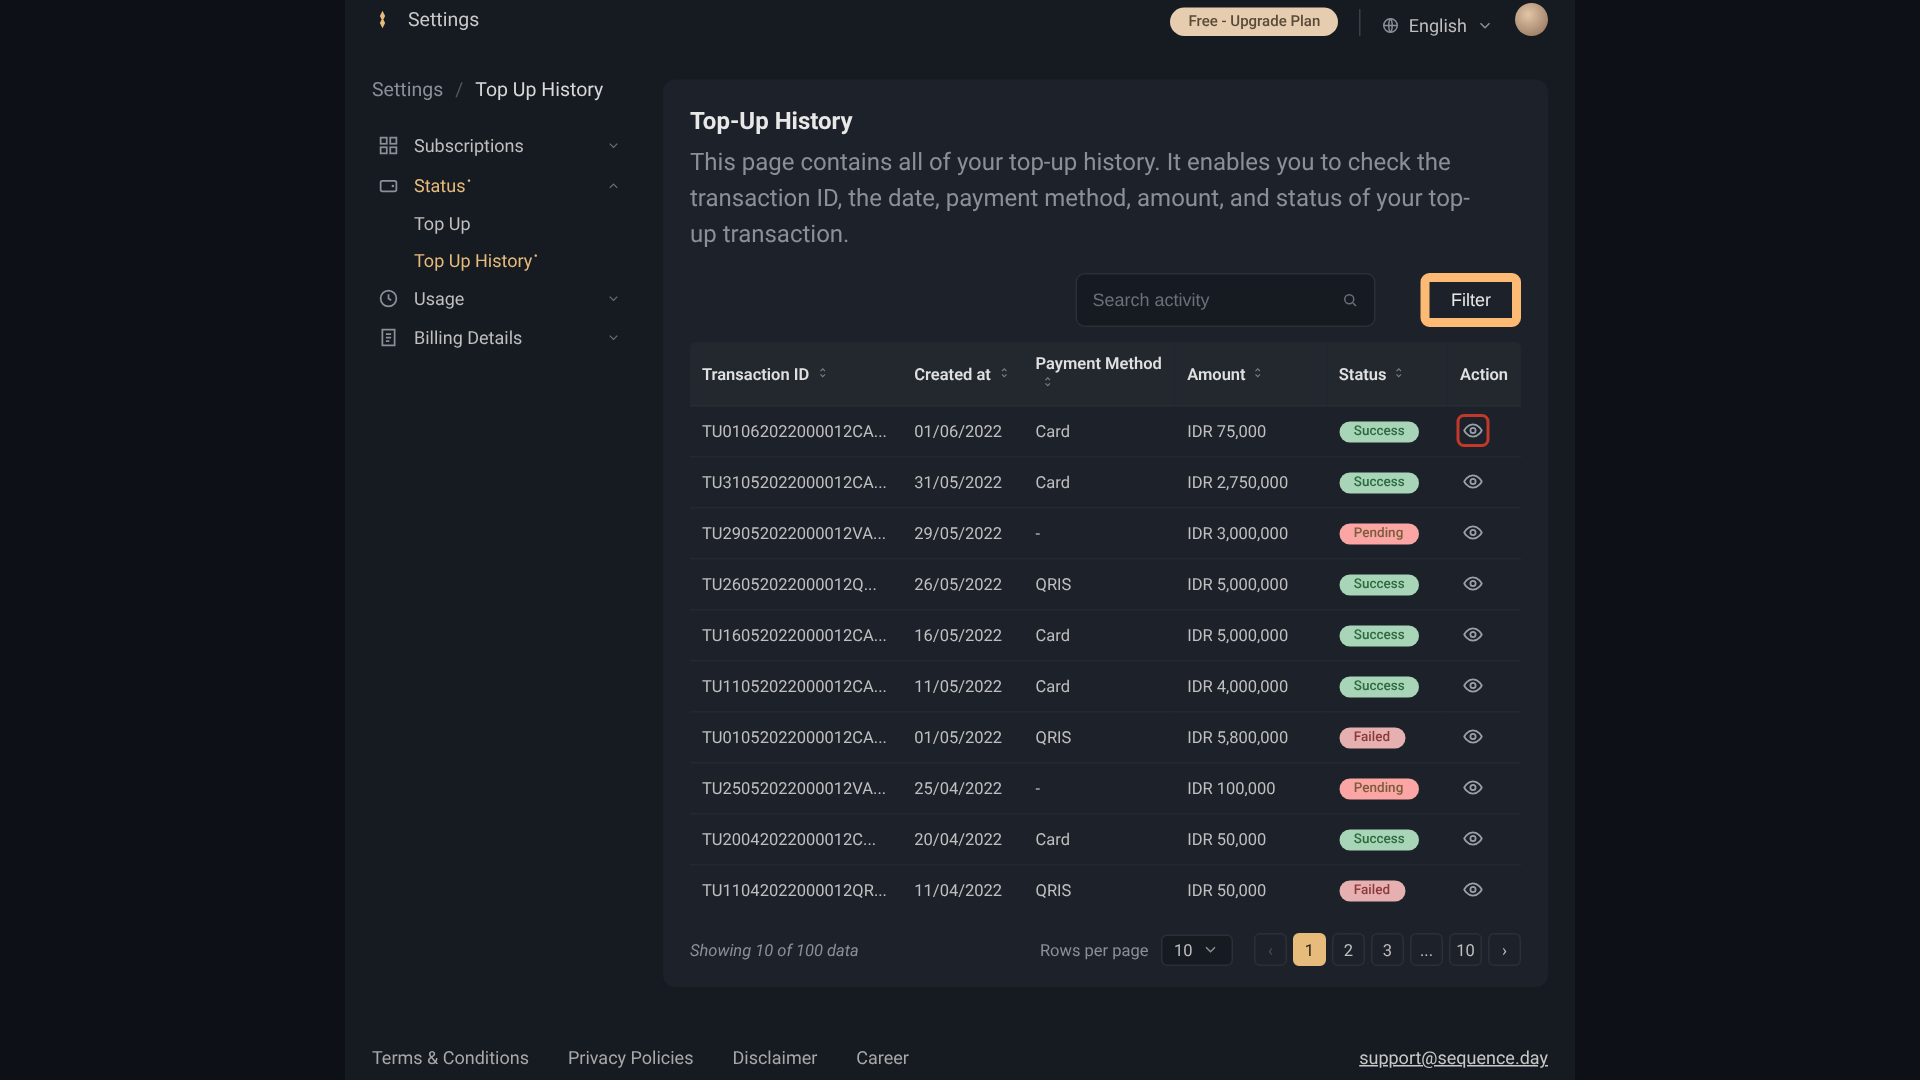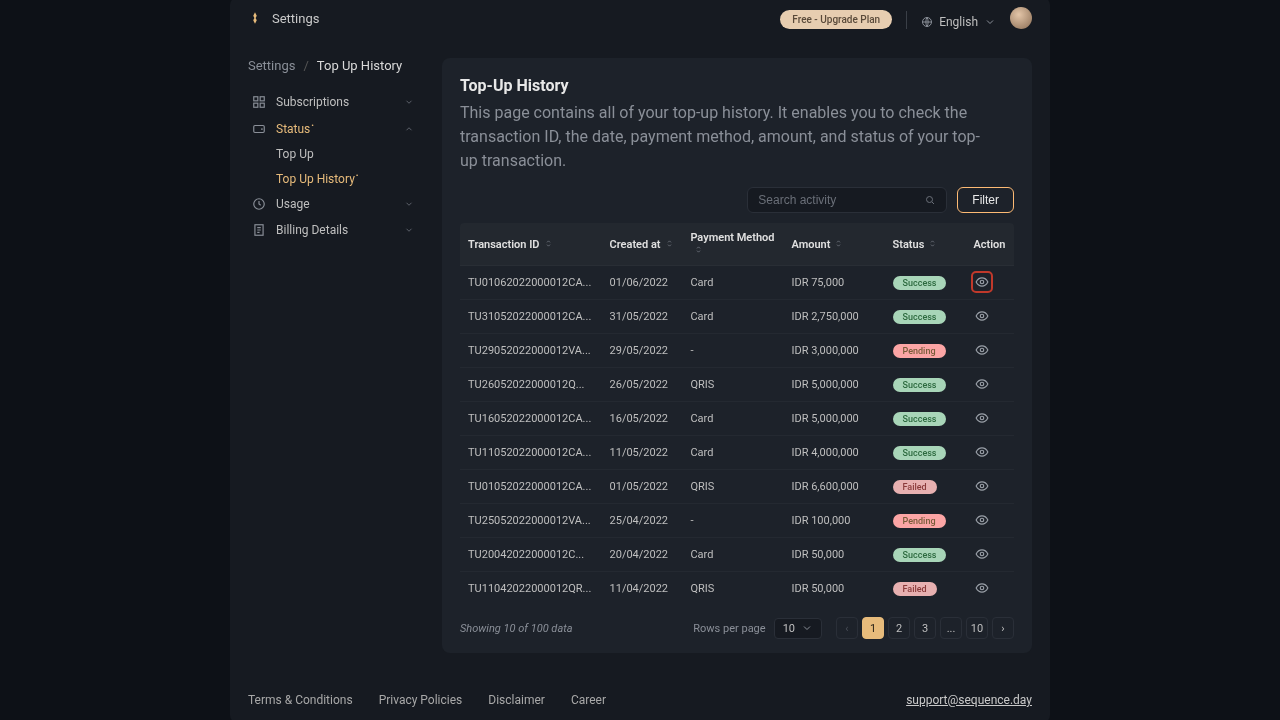--- a/index.html
+++ b/index.html
@@ -66,22 +66,22 @@
   display: flex; align-items: center; background: #161a21; border: 1px solid #2a2f38;
   border-radius: 6px; padding: 5px 10px; width: 200px;
 }
 .search input {
   flex: 1; background: transparent; border: none; outline: none;
   color: #c9c9c9; font-size: 12px;
 }
 .search input::placeholder { color: #6a6f78; }
 .search .search-icon { width: 12px; height: 12px; color: #6a6f78; }
 .filter-btn {
-  background: transparent; border: 1px solid #fdba74; color: #e8e8e8;
-  border-radius: 6px; padding: 5px 14px; font-size: 12px; cursor: pointer;
+  background: transparent; border: 6px solid #fdba74; color: #e8e8e8;
+  border-radius: 6px; padding: 5px 14px; font-size: 12px; cursor: pointer; margin-left: 20px;
 }
 
 table { width: 100%; border-collapse: collapse; font-size: 11px; }
 thead th {
   text-align: left; font-weight: 600; color: #e0e0e0;
   background: #23282f; padding: 8px 8px;
 }
 thead th:first-child { border-top-left-radius: 4px; }
 thead th:last-child { border-top-right-radius: 4px; }
 .sort-icon { width: 9px; height: 9px; color: #7a7f88; margin-left: 4px; }
@@ -340,21 +340,21 @@
                     <svg class="eye-icon" viewBox="0 0 24 24">
                       <path d="M2 12s3.5-7 10-7 10 7 10 7-3.5 7-10 7S2 12 2 12z" fill="none" stroke="currentColor" stroke-width="2"></path>
                       <circle cx="12" cy="12" r="3" fill="none" stroke="currentColor" stroke-width="2"></circle>
                     </svg>
                   </span></td>
               </tr>
               <tr>
                 <td class="col-id">TU01052022000012CA...</td>
                 <td class="col-date">01/05/2022</td>
                 <td class="col-method">QRIS</td>
-                <td class="col-amount">IDR 6,600,000</td>
+                <td class="col-amount">IDR 5,800,000</td>
                 <td class="col-status"><span class="status-pill status-failed">Failed</span></td>
                 <td class="col-action"><span class="eye-wrap">
                     <svg class="eye-icon" viewBox="0 0 24 24">
                       <path d="M2 12s3.5-7 10-7 10 7 10 7-3.5 7-10 7S2 12 2 12z" fill="none" stroke="currentColor" stroke-width="2"></path>
                       <circle cx="12" cy="12" r="3" fill="none" stroke="currentColor" stroke-width="2"></circle>
                     </svg>
                   </span></td>
               </tr>
               <tr>
                 <td class="col-id">TU25052022000012VA...</td>

